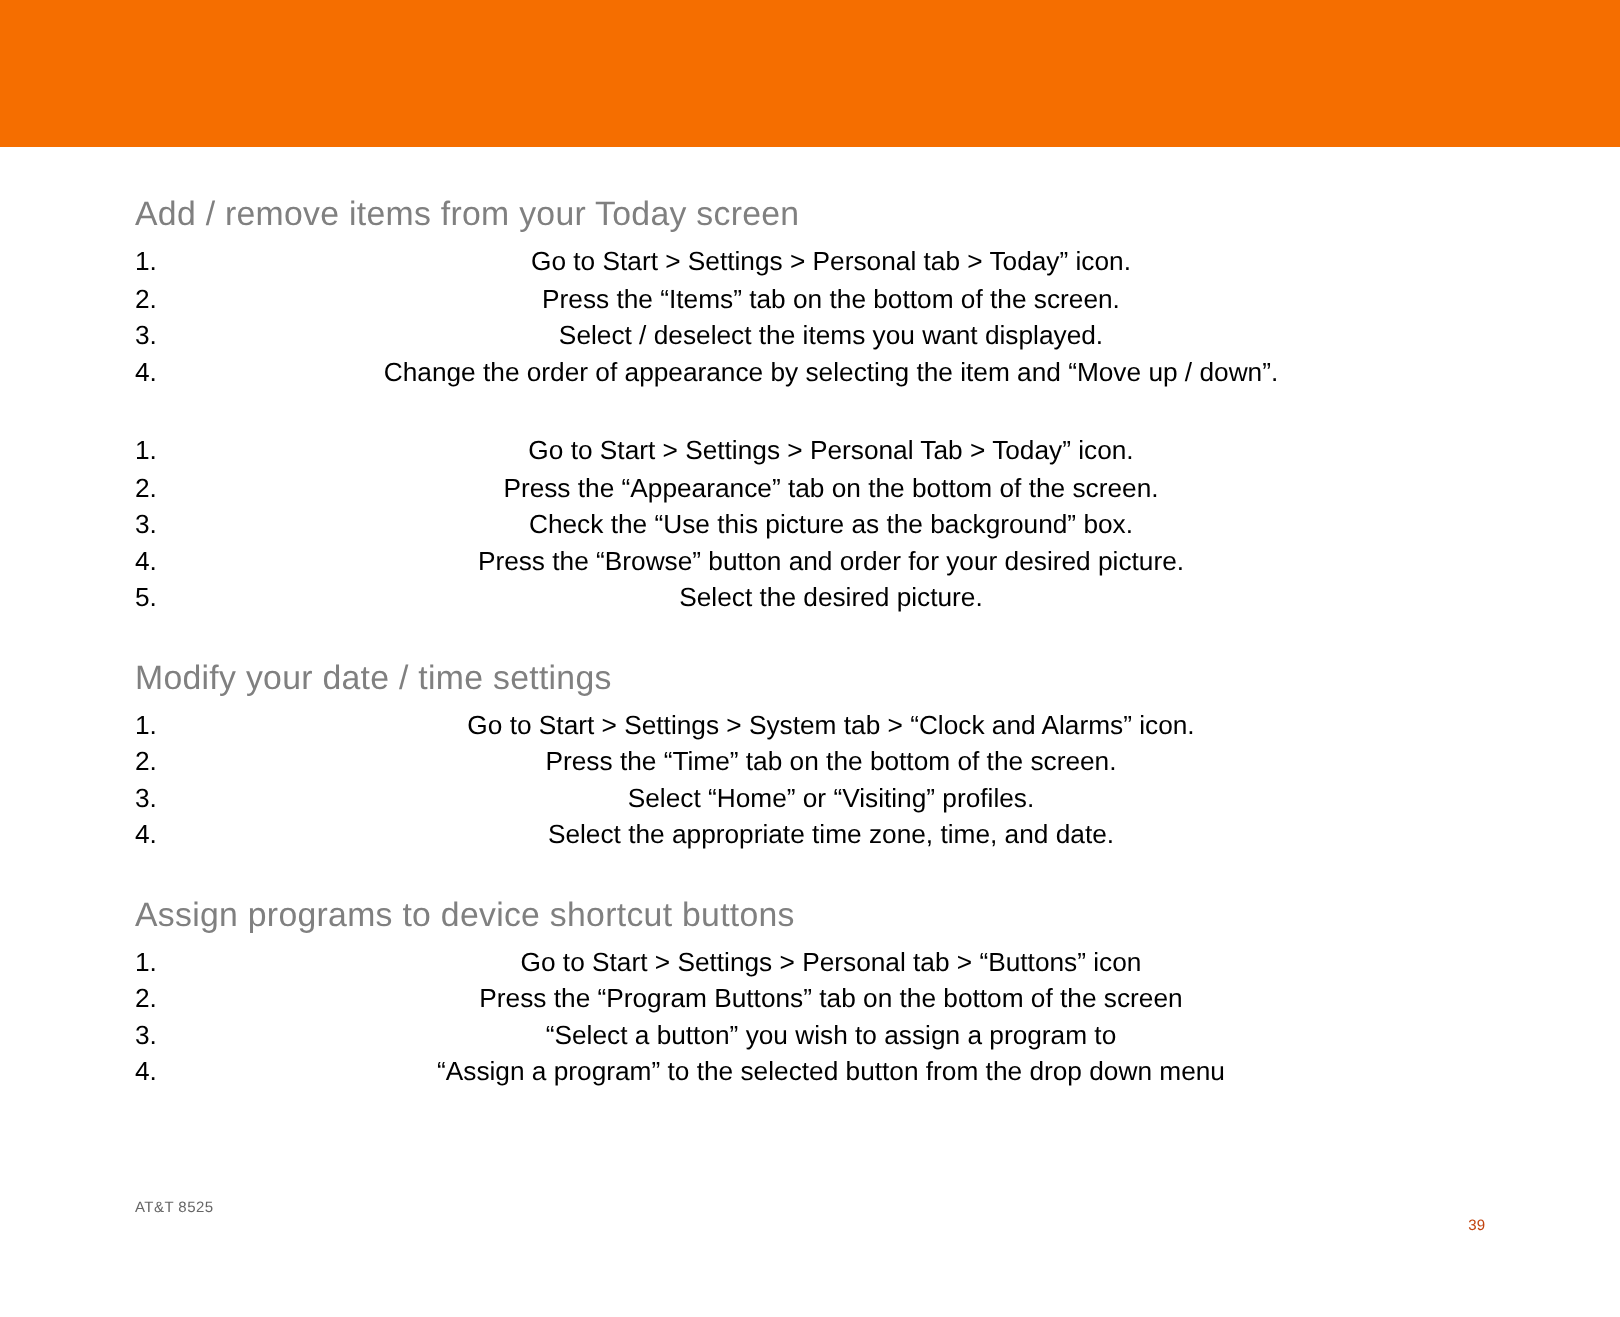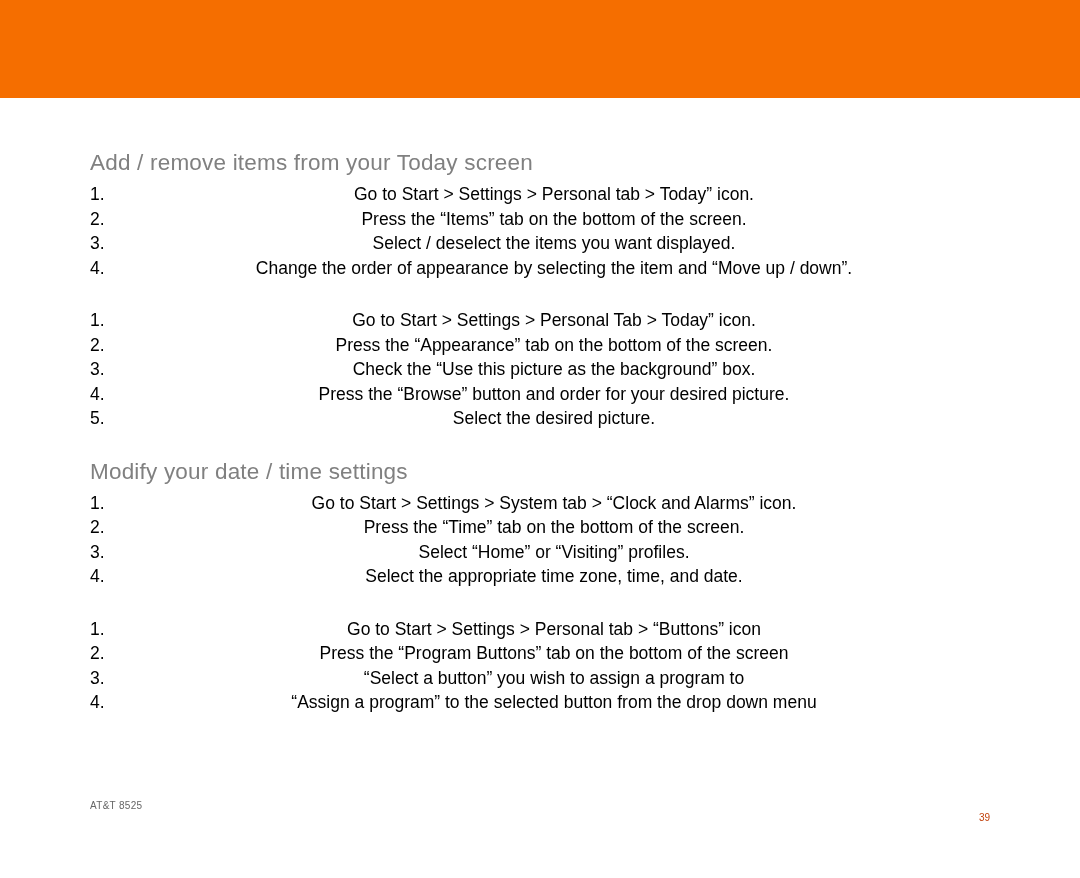--- a/index.html
+++ b/index.html
@@ -1,19 +1,19 @@
 <!DOCTYPE html>
 <html><head>
 <meta charset="utf-8">
 <style>
   * { margin: 0; padding: 0; box-sizing: border-box; }
   html, body { width: 1080px; height: 878px; font-family: "Segoe UI", "Lucida Grande", Arial, sans-serif; background: #fff; color: #000; }
   .page { width: 1080px; height: 878px; position: relative; }
   .header-bar { width: 100%; height: 98px; background: #f56e00; }
-  .content { padding: 52px 90px 0 90px; }
+  .content { padding: 32px 90px 0 90px; }
   .section { margin-bottom: 28px; }
   .section-title { font-size: 22.5px; color: #808080; font-weight: 400; margin-bottom: 6px; letter-spacing: 0.2px; }
   .steps { list-style: none; counter-reset: step; text-align: center; }
   .steps li { font-size: 17.5px; line-height: 24.5px; color: #000; position: relative; padding-left: 28px; font-weight: 400; }
   .steps li::before { counter-increment: step; content: counter(step) "."; position: absolute; left: 0; top: 0; }
   .footer { position: absolute; bottom: 55px; left: 90px; right: 90px; display: flex; justify-content: space-between; font-size: 10px; color: #666; }
   .footer .model { letter-spacing: 0.3px; }
   .footer .pagenum { color: #c2410c; margin-top: 12px; }
 </style>
 </head>
@@ -48,20 +48,21 @@
       <h2 class="section-title">Modify your date / time settings</h2>
       <ol class="steps">
         <li>Go to Start &gt; Settings &gt; System tab &gt; “Clock and Alarms” icon.</li>
         <li>Press the “Time” tab on the bottom of the screen.</li>
         <li>Select “Home” or “Visiting” profiles.</li>
         <li>Select the appropriate time zone, time, and date.</li>
       </ol>
     </div>
 
     <div class="section">
+      <h2 class="section-title">Assign programs to device shortcut buttons</h2>
       <ol class="steps">
         <li>Go to Start &gt; Settings &gt; Personal tab &gt; “Buttons” icon</li>
         <li>Press the “Program Buttons” tab on the bottom of the screen</li>
         <li>“Select a button” you wish to assign a program to</li>
         <li>“Assign a program” to the selected button from the drop down menu</li>
       </ol>
     </div>
 
   </div>
 

